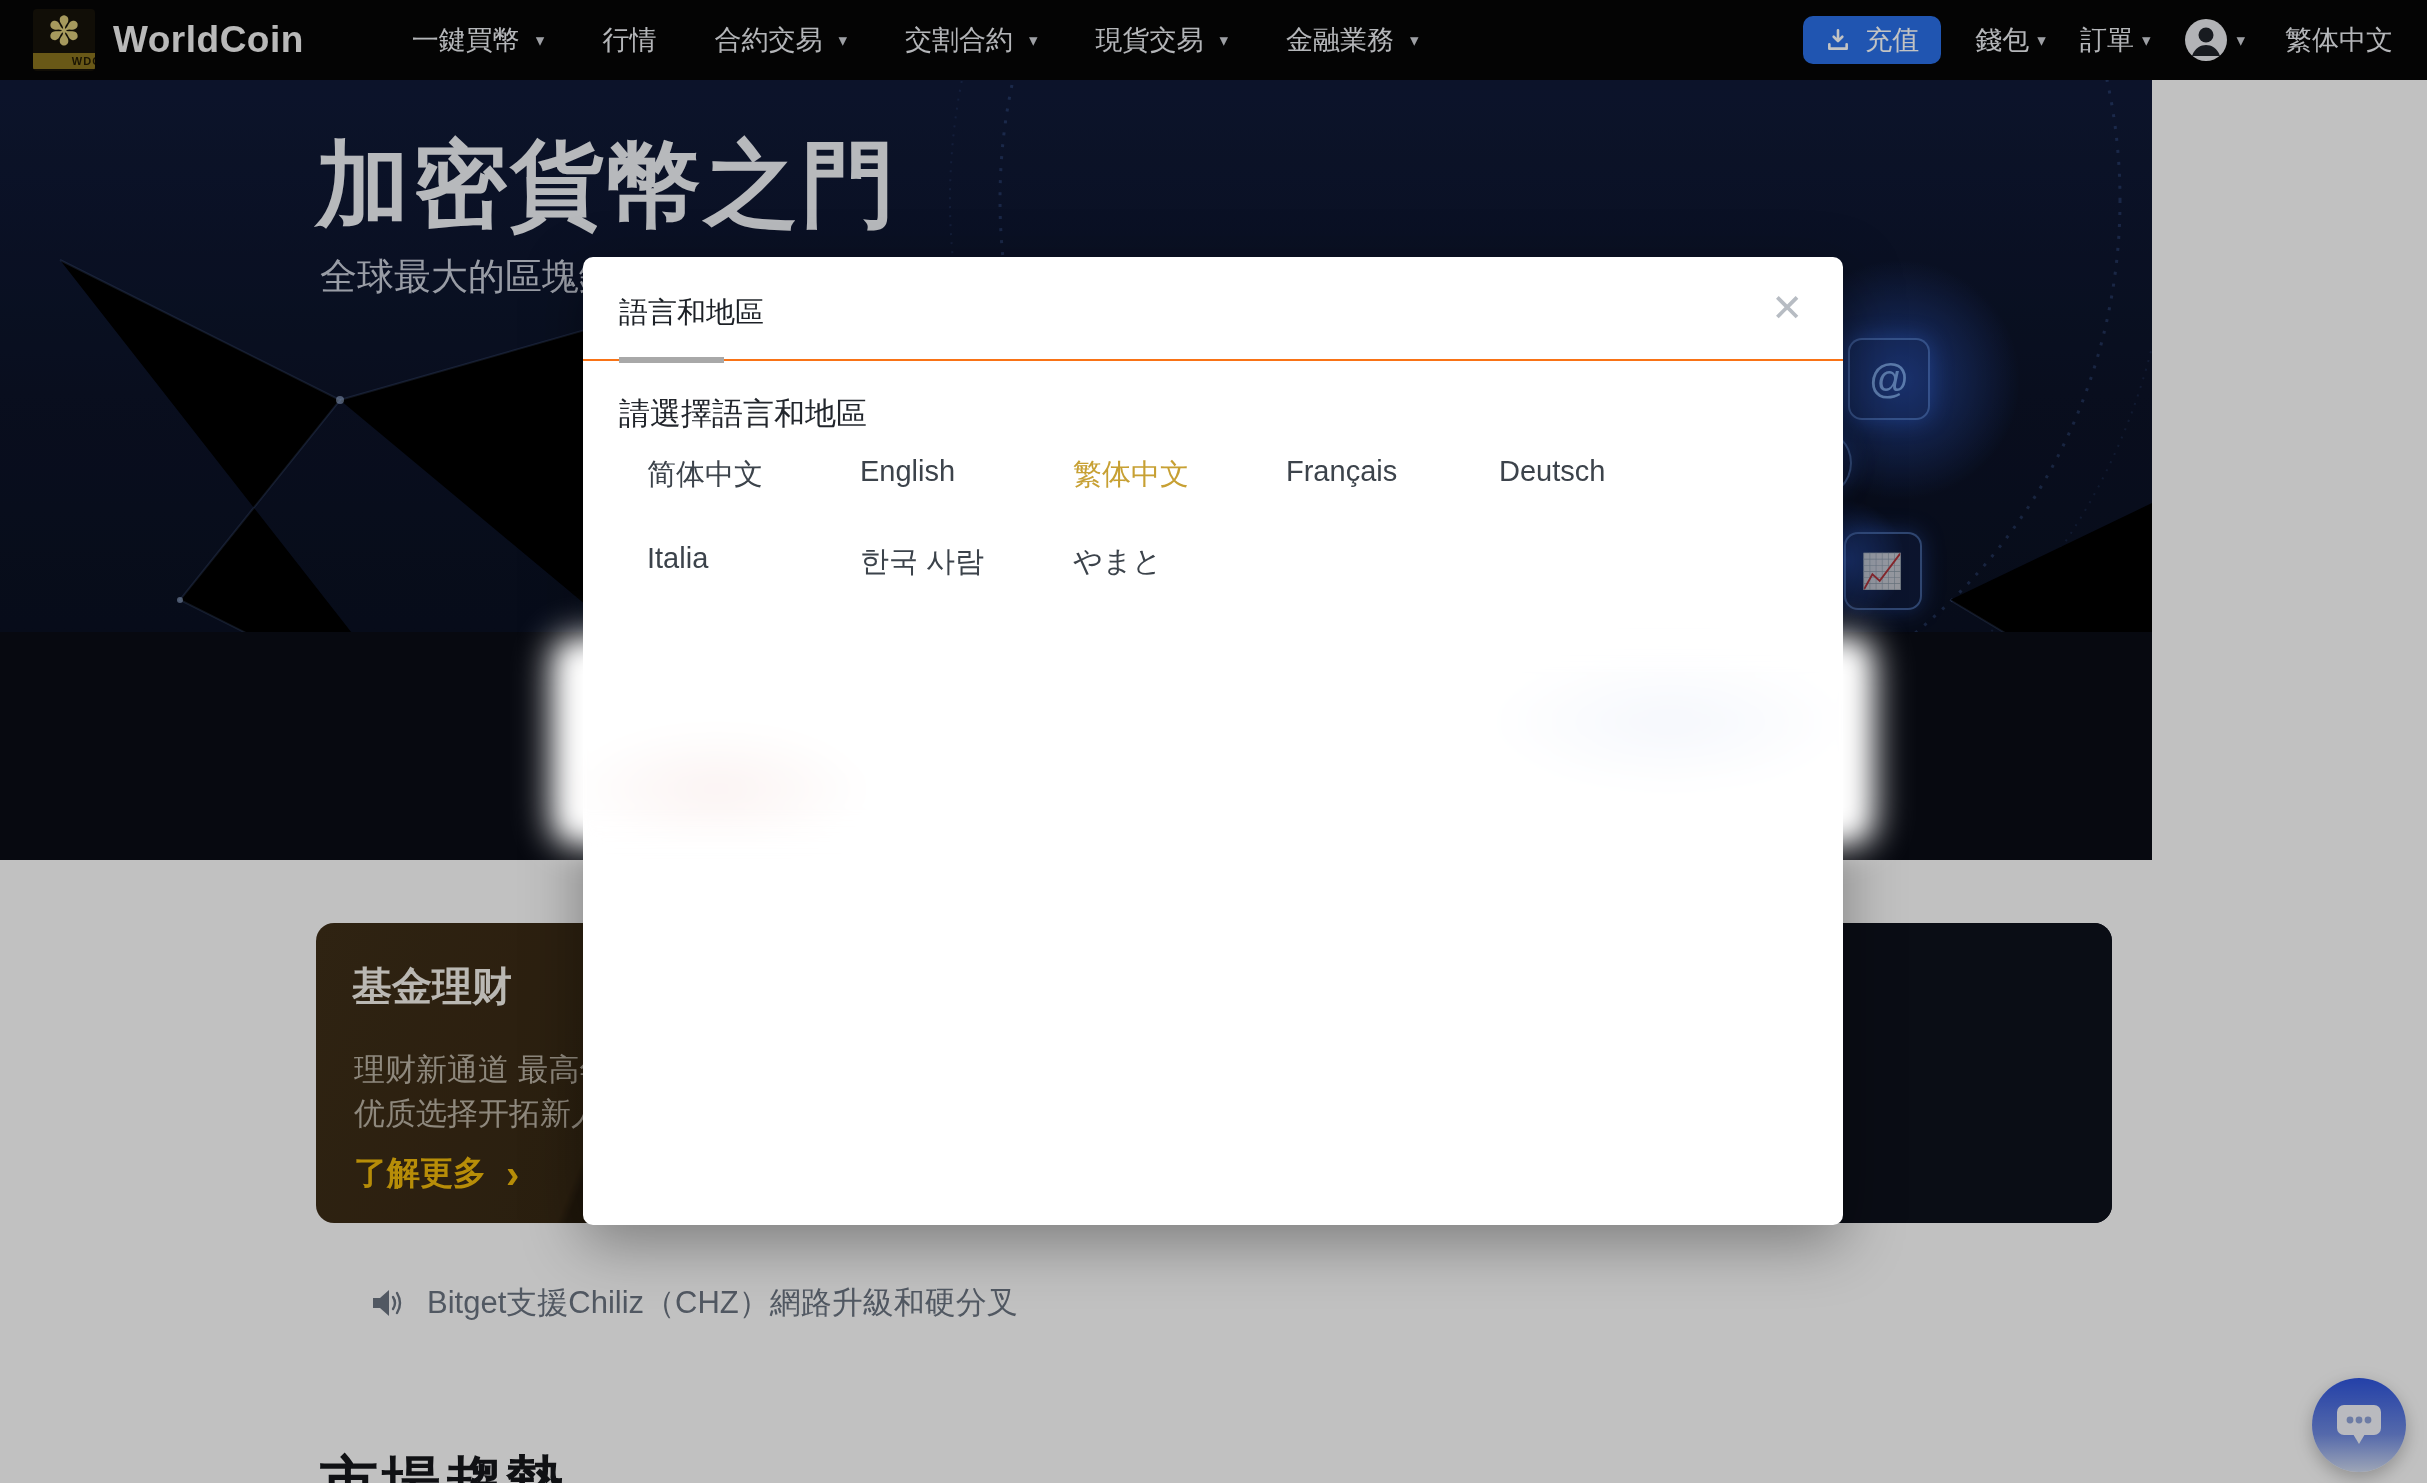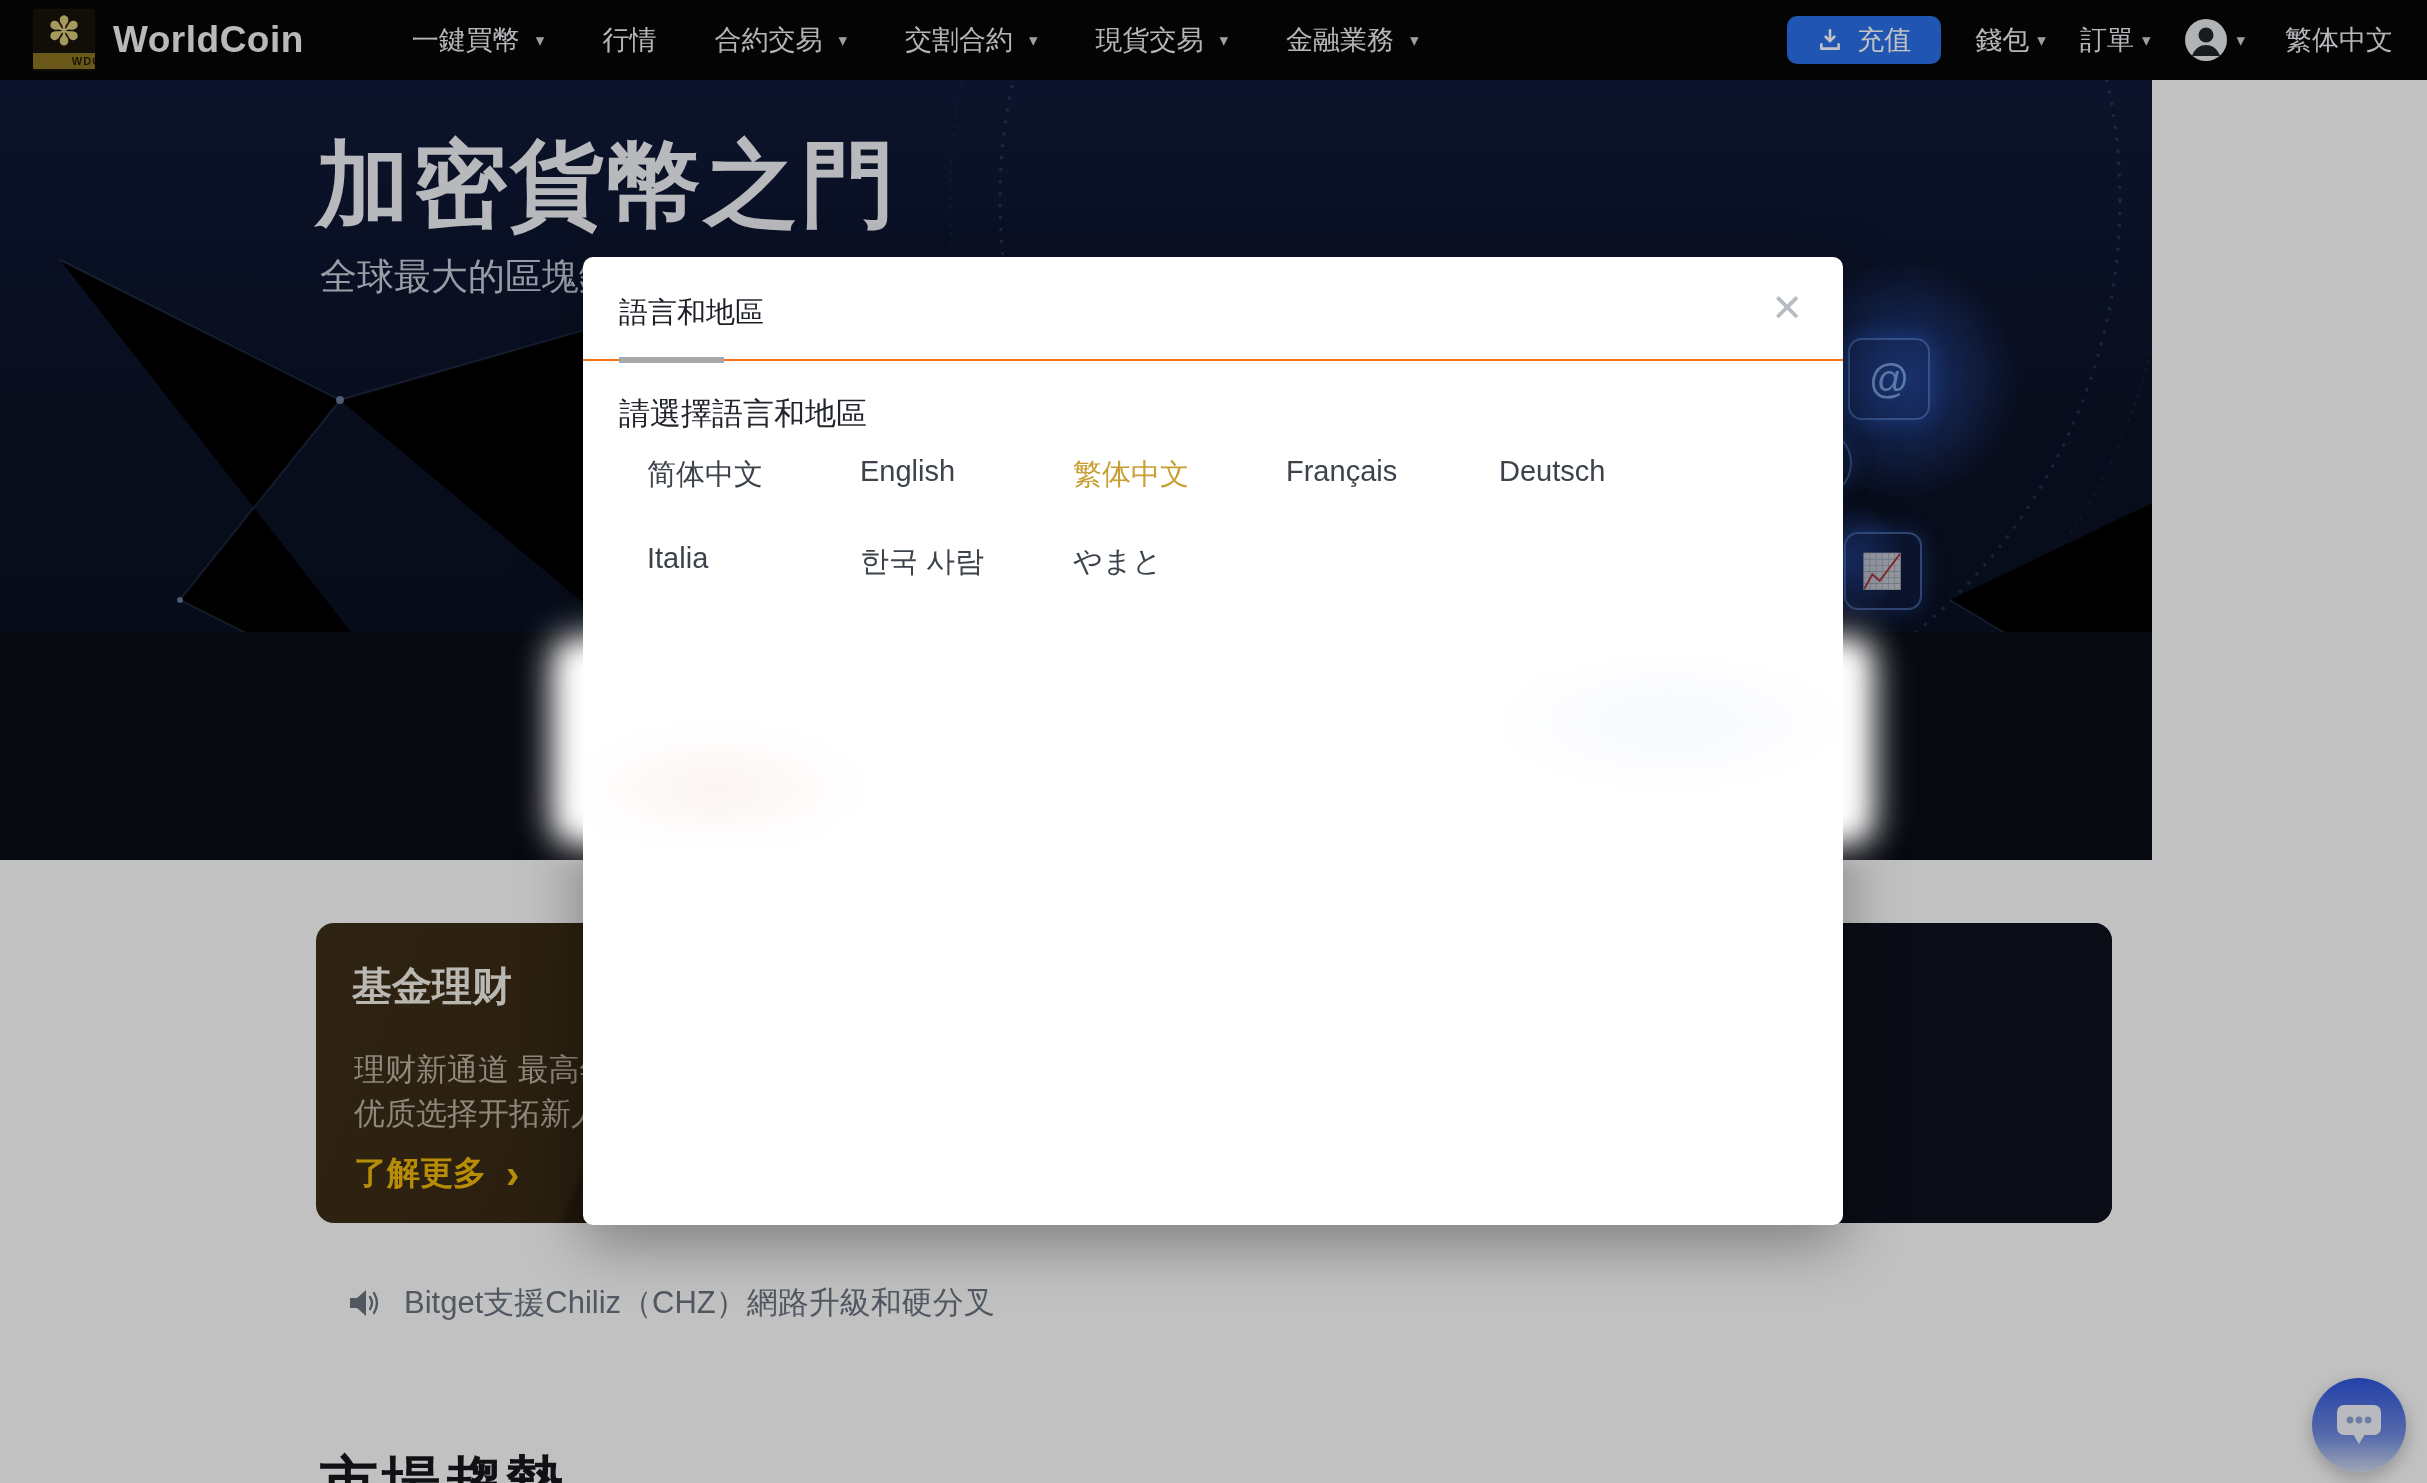--- a/index.html
+++ b/index.html
@@ -15,21 +15,21 @@
     display:flex;flex-direction:column;align-items:center;justify-content:flex-start;overflow:hidden;flex:0 0 auto;}
   .logo-glyph{color:#d9c97a;font-size:40px;line-height:44px;}
   .logo-band{width:100%;height:16px;background:#8a741f;color:#241c05;font-size:11px;font-weight:bold;
     text-align:center;line-height:16px;letter-spacing:1px;padding-left:45px;}
   .brand{color:#f2f2f2;font-size:37px;font-weight:bold;margin-left:18px;letter-spacing:.5px;}
   .navitems{display:flex;align-items:center;margin-left:108px;gap:58px;}
   .navitem{display:flex;align-items:center;gap:16px;color:#eceef2;font-size:27px;cursor:pointer;white-space:nowrap;}
   .caret{font-size:17px;color:#cfd2d8;line-height:1;}
   .nav-right{margin-left:auto;display:flex;align-items:center;gap:34px;padding-right:34px;}
   .deposit-btn{display:flex;align-items:center;gap:14px;background:#2a70e8;color:#fff;
-    border:none;border-radius:10px;height:48px;padding:0 30px;font-size:27px;font-family:Liberation Mono, monospace;cursor:pointer;}
+    border:none;border-radius:10px;height:48px;padding:0 22px;font-size:27px;font-family:Liberation Mono, monospace;cursor:pointer;}
   .nav-drop{display:flex;align-items:center;gap:8px;color:#eceef2;font-size:27px;cursor:pointer;white-space:nowrap;}
   .avatar-wrap{display:flex;align-items:center;gap:8px;cursor:pointer;}
   .nav-lang{color:#eceef2;font-size:27px;cursor:pointer;margin-left:6px;white-space:nowrap;}
   
   .hero{position:absolute;left:0;top:80px;width:2152px;height:780px;overflow:hidden;
     background:linear-gradient(180deg,#101a38 0%,#0c1328 40%,#0a1022 70%,#0a0e1d 100%);}
   .hero-band{position:absolute;left:0;top:552px;width:2427px;height:228px;background:#0a0c15;}
   .hero-deco{position:absolute;left:0;top:0;}
   .hero-title{position:absolute;left:316px;top:42px;font-size:94px;font-weight:bold;color:#f0f2f6;letter-spacing:3px;}
   .hero-sub{position:absolute;left:320px;top:172px;font-size:37px;color:#c7ccd8;}
@@ -41,21 +41,21 @@
   .banner-row{position:absolute;left:316px;top:63px;display:flex;gap:30px;}
   .banner-card{width:883px;height:300px;border-radius:18px;position:relative;overflow:hidden;}
   .card-fund{background:linear-gradient(112deg,#3e2e18 0%,#382914 36%,#281d0e 37%,#221909 100%);}
   .card-fund-title{position:absolute;left:36px;top:36px;font-size:40px;font-weight:bold;color:#f4f1ea;}
   .card-fund-line{position:absolute;left:38px;font-size:31px;color:#bab2a4;}
   .card-fund-cta{position:absolute;left:38px;top:228px;display:flex;align-items:center;gap:20px;
     color:#f0b90b;font-size:33px;font-weight:bold;cursor:pointer;}
   .cta-arrow{font-size:40px;line-height:1;font-weight:bold;}
   .card-crystal{background:#10121d;}
   
-  .announce{position:absolute;left:348px;top:422px;display:flex;align-items:center;gap:22px;color:#6b7480;}
+  .announce{position:absolute;left:371px;top:422px;display:flex;align-items:center;gap:22px;color:#6b7480;}
   .announce-text{font-size:31px;color:#6b7480;}
   
   .section-title{position:absolute;left:320px;top:585px;font-size:58px;font-weight:bold;color:#15171b;letter-spacing:4px;}
   
   .chat-fab{position:absolute;left:2312px;top:1378px;width:94px;height:94px;border-radius:50%;
     background:linear-gradient(180deg,#2f55dd 0%,#6f8ae0 60%,#cdd8ef 100%);z-index:30;
     display:flex;align-items:center;justify-content:center;cursor:pointer;box-shadow:0 6px 18px rgba(0,0,0,.25);}
   
   .dim-overlay{position:absolute;left:0;top:0;width:2427px;height:1483px;background:rgba(0,0,0,.235);z-index:40;}
   .modal{position:absolute;left:583px;top:257px;width:1260px;height:968px;background:#fff;border-radius:10px;

